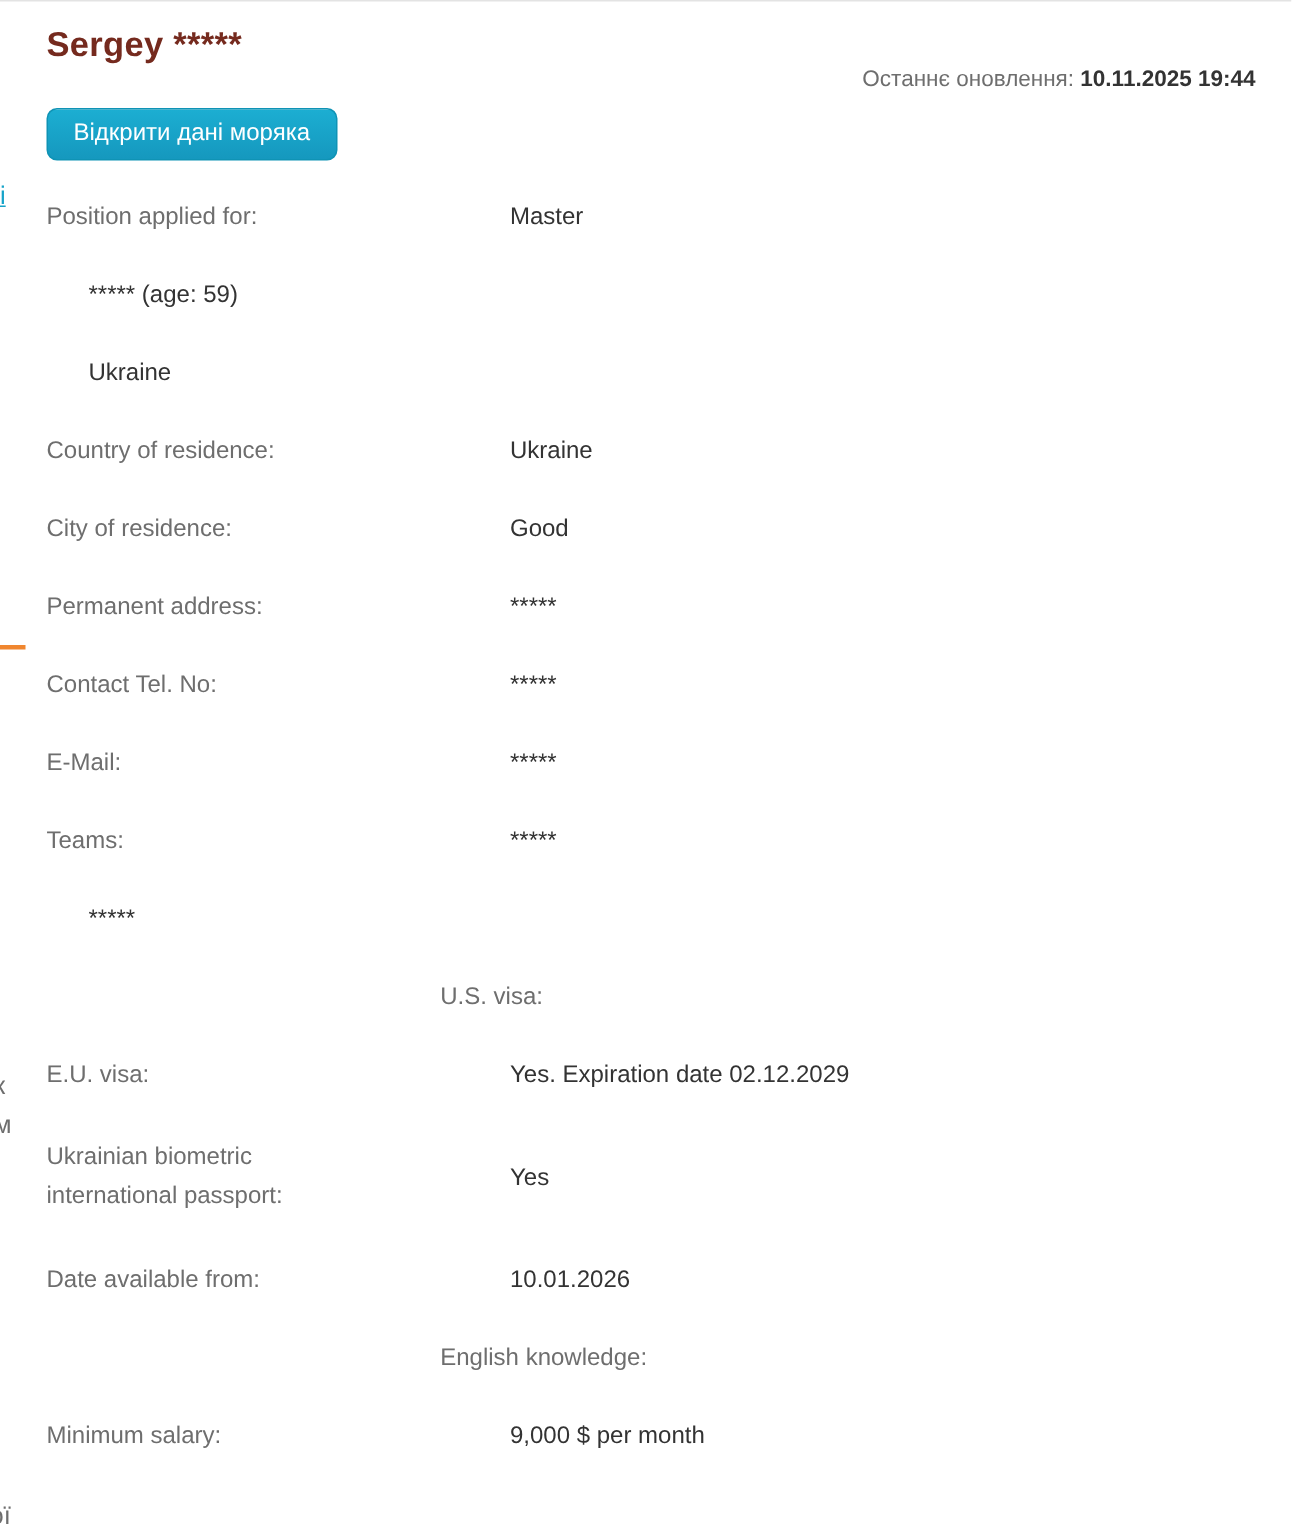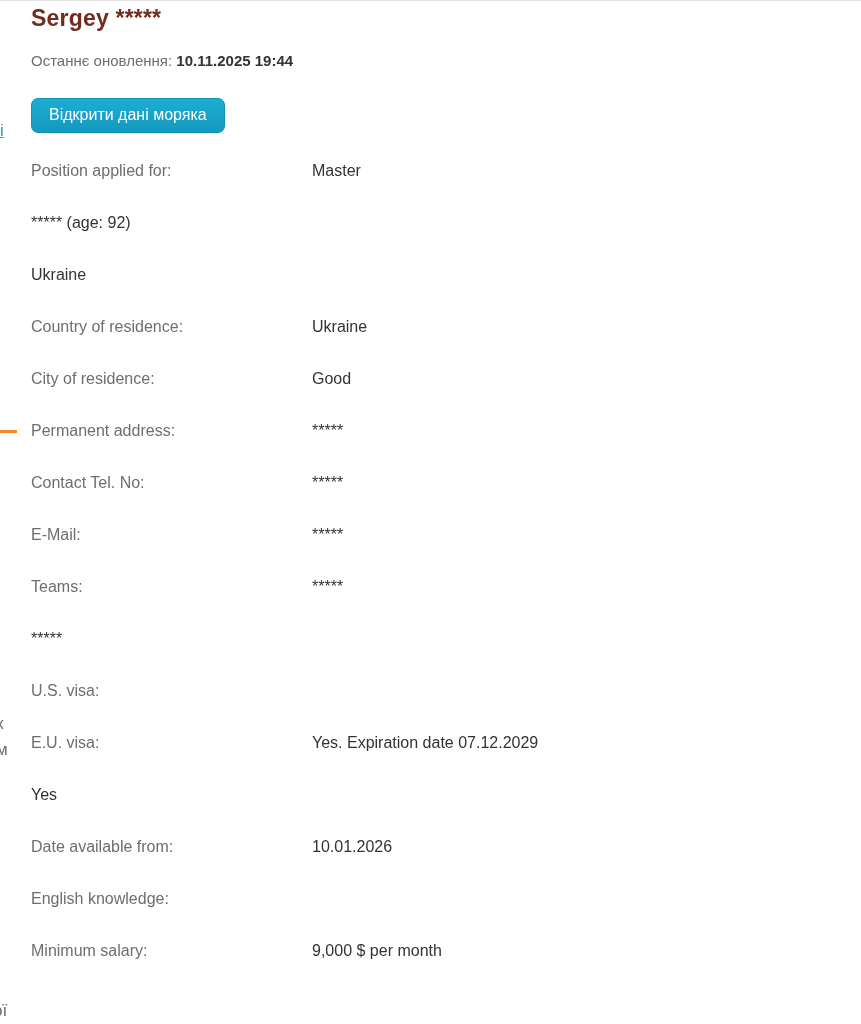--- a/index.html
+++ b/index.html
@@ -15,69 +15,71 @@
     position: absolute;
     top: 0; left: 0;
     width: 861px;
     height: 1px;
     background: #e3e3e3;
   }
   .content {
     position: absolute;
     top: 0; left: 0;
     width: 861px;
-    padding: 5px 24px 0 31px;
+    padding: 16px 24px 0 31px;
   }
   .page-title {
     font-size: 23px;
     font-weight: bold;
     color: #752a1e;
     letter-spacing: 0.2px;
   }
   .meta-line {
-    margin-top: 19px;
     font-size: 15px;
     color: #6e6e6e;
     line-height: 19px;
+    text-align: right;
   }
   .meta-line .meta-value {
     font-weight: bold;
     color: #333333;
   }
   .open-btn {
     display: inline-block;
-    margin-top: 28px;
+    margin-top: 10px;
     background: linear-gradient(#1caed2, #1598be);
     border: 1px solid #0f93b5;
     border-radius: 7px;
     color: #ffffff;
     font-family: "Liberation Sans", "DejaVu Sans", sans-serif;
     font-size: 16px;
     padding: 7px 17px 8px 17px;
     cursor: pointer;
   }
   .fields {
     margin-top: 28px;
   }
   .field-row {
     display: flex;
     align-items: center;
     margin-bottom: 33px;
+    justify-content: center;
   }
   .field-label {
     flex: 0 0 281px;
     font-size: 16px;
     line-height: 19px;
     color: #6e6e6e;
   }
   .field-value {
     flex: 1 1 auto;
     font-size: 16px;
     line-height: 19px;
     color: #333333;
+    margin-left: 28px;
   }
   
   .field-row:nth-child(13) .field-label {
     padding-right: 103px;
     line-height: 26px;
   }
   
   .edge-fragment {
     position: absolute;
     font-size: 17px;
@@ -123,21 +125,21 @@
   <button class="open-btn">Відкрити дані моряка</button>
 
   <div class="fields">
 
     <div class="field-row">
       <span class="field-label">Position applied for:</span>
       <span class="field-value">Master</span>
     </div>
 
     <div class="field-row">
-      <span class="field-value">***** (age: 92)</span>
+      <span class="field-value">***** (age: 59)</span>
     </div>
 
     <div class="field-row">
       <span class="field-value">Ukraine</span>
     </div>
 
     <div class="field-row">
       <span class="field-label">Country of residence:</span>
       <span class="field-value">Ukraine</span>
     </div>
@@ -170,24 +172,25 @@
     <div class="field-row">
       <span class="field-value">*****</span>
     </div>
 
     <div class="field-row">
       <span class="field-label">U.S. visa:</span>
     </div>
 
     <div class="field-row">
       <span class="field-label">E.U. visa:</span>
-      <span class="field-value">Yes. Expiration date 07.12.2029</span>
-    </div>
-
-    <div class="field-row">
+      <span class="field-value">Yes. Expiration date 02.12.2029</span>
+    </div>
+
+    <div class="field-row">
+      <span class="field-label">Ukrainian biometric international passport:</span>
       <span class="field-value">Yes</span>
     </div>
 
     <div class="field-row">
       <span class="field-label">Date available from:</span>
       <span class="field-value">10.01.2026</span>
     </div>
 
     <div class="field-row">
       <span class="field-label">English knowledge:</span>

